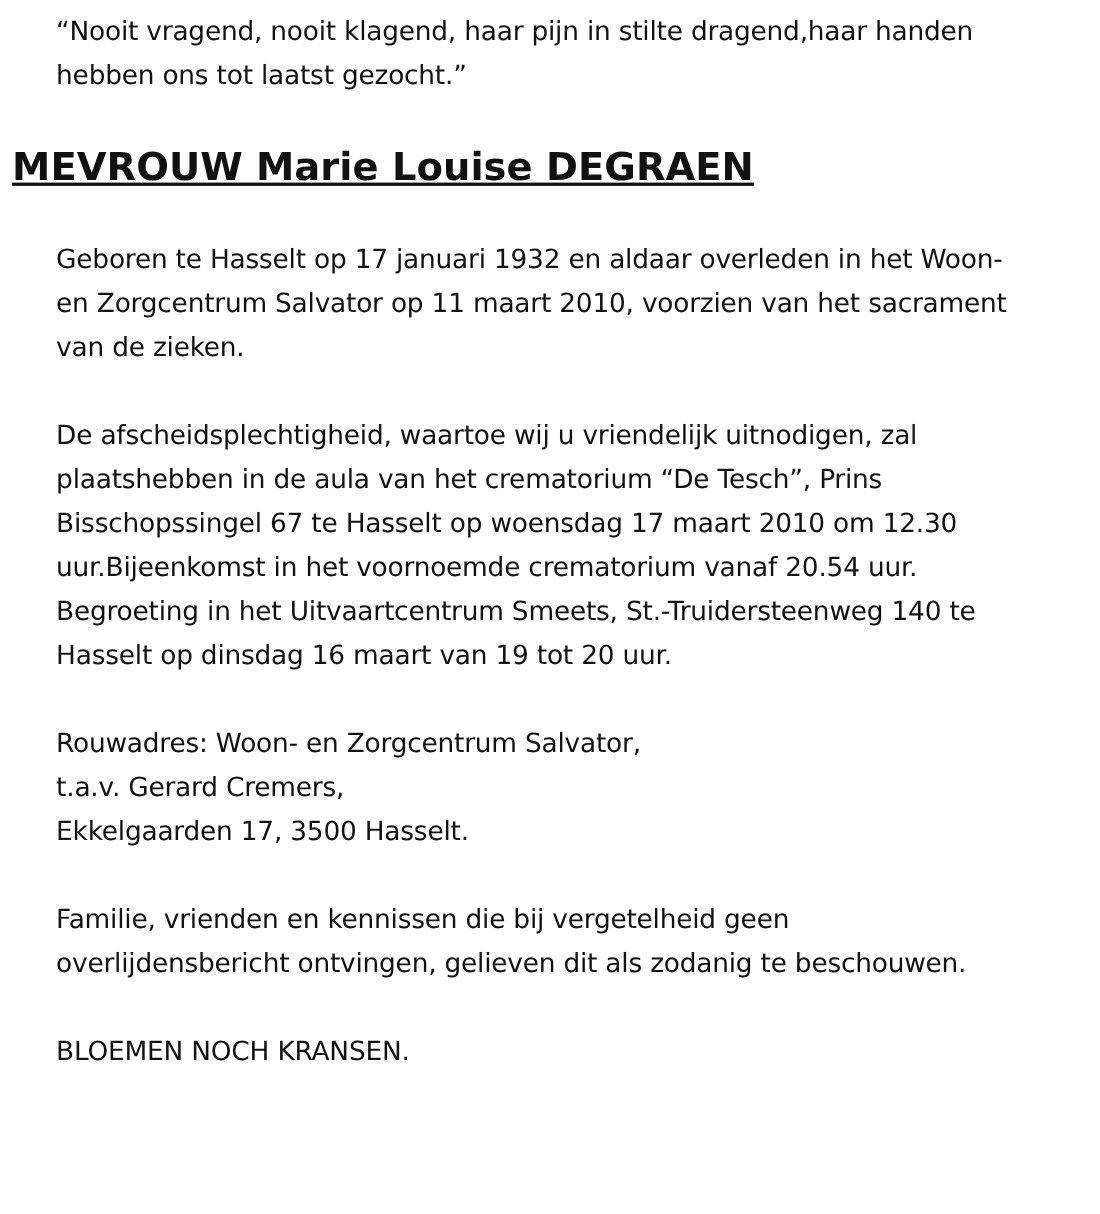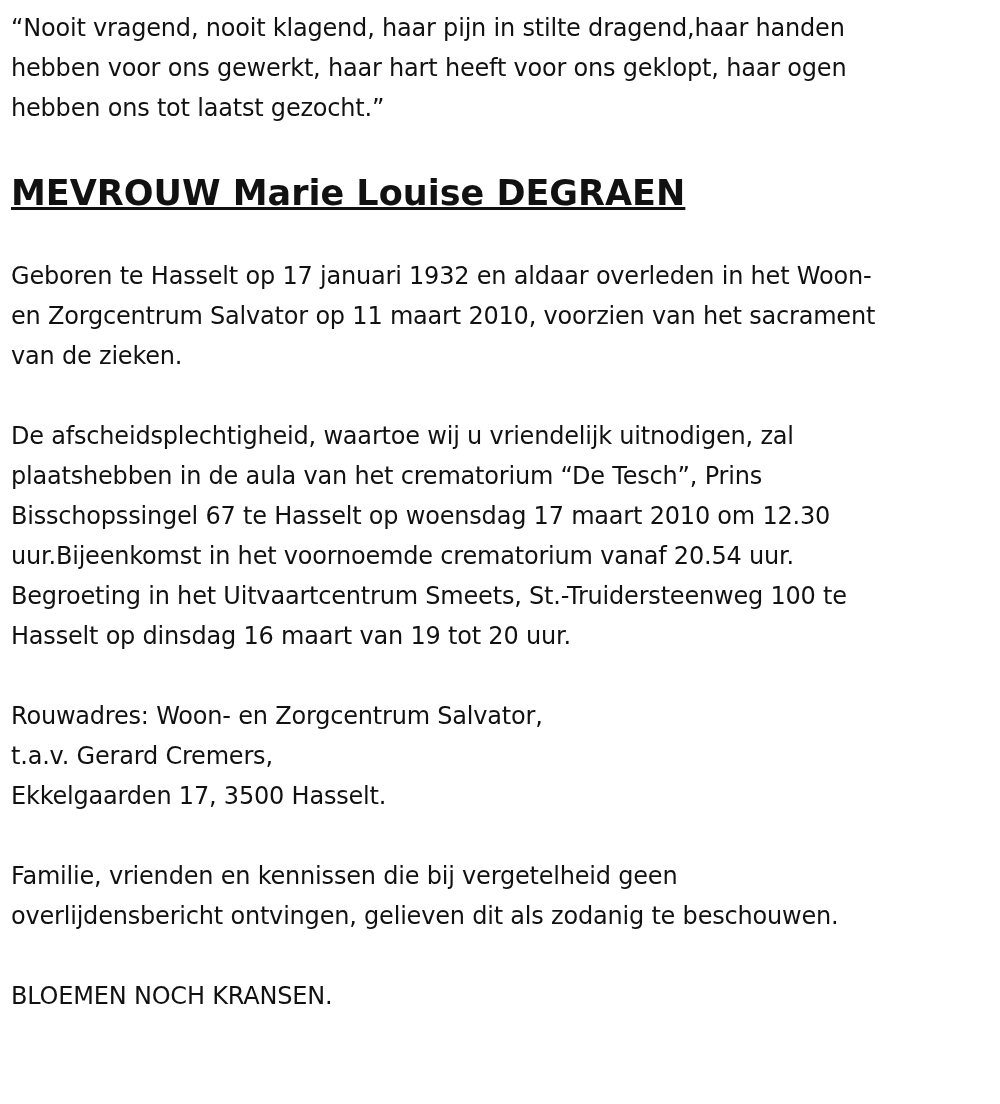--- a/index.html
+++ b/index.html
@@ -21,20 +21,21 @@
       top: 8px;
       width: 985px;
     }
     .line {
       display: block;
       font-size: 24px;
       line-height: 40px;
       height: 40px;
       white-space: nowrap;
       letter-spacing: -0.2px;
+      margin-left: 40px;
     }
     .title {
       display: block;
       font-size: 35px;
       font-weight: bold;
       line-height: 46px;
       height: 46px;
       white-space: nowrap;
       letter-spacing: 0px;
       margin-top: 0;
@@ -43,21 +44,20 @@
     .gap { display: block; height: 40px; }
     .gap-quote { display: block; height: 42px; }
   </style>
 </head>
 <body>
 
 <div class="doc">
 
   <div>
     <span class="line">“Nooit vragend, nooit klagend, haar pijn in stilte dragend,haar handen</span>
-    <span class="line">hebben voor ons gewerkt, haar hart heeft voor ons geklopt, haar ogen</span>
     <span class="line">hebben ons tot laatst gezocht.”</span>
   </div>
 
   <span class="gap-quote"></span>
 
   <h1 class="title" style="margin:0;">MEVROUW Marie Louise DEGRAEN</h1>
 
 
   <span class="gap"></span>
 
@@ -67,21 +67,21 @@
     <span class="line">van de zieken.</span>
   </div>
 
   <span class="gap"></span>
 
   <div>
     <span class="line">De afscheidsplechtigheid, waartoe wij u vriendelijk uitnodigen, zal</span>
     <span class="line">plaatshebben in de aula van het crematorium “De Tesch”, Prins</span>
     <span class="line">Bisschopssingel 67 te Hasselt op woensdag 17 maart 2010 om 12.30</span>
     <span class="line">uur.Bijeenkomst in het voornoemde crematorium vanaf 20.54 uur.</span>
-    <span class="line">Begroeting in het Uitvaartcentrum Smeets, St.-Truidersteenweg 100 te</span>
+    <span class="line">Begroeting in het Uitvaartcentrum Smeets, St.-Truidersteenweg 140 te</span>
     <span class="line">Hasselt op dinsdag 16 maart van 19 tot 20 uur.</span>
   </div>
 
   <span class="gap"></span>
 
   <div>
     <span class="line">Rouwadres: Woon- en Zorgcentrum Salvator,</span>
     <span class="line">t.a.v. Gerard Cremers,</span>
     <span class="line">Ekkelgaarden 17, 3500 Hasselt.</span>
   </div>

